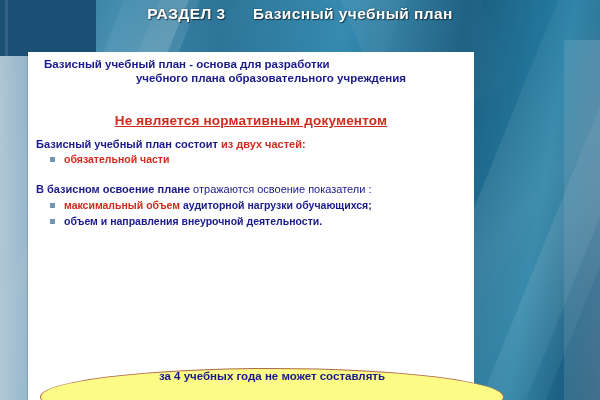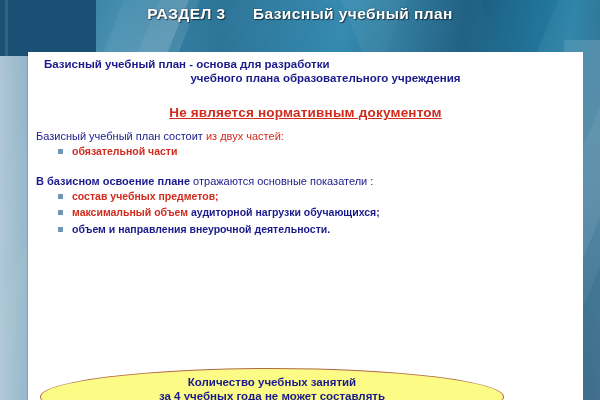--- a/index.html
+++ b/index.html
@@ -75,21 +75,21 @@
     white-space: nowrap;
   }
   .header-line.l1 { padding-top: 5px; }
   .header-line.l2 { padding-top: 4px; }
   .header-spacer { display: inline-block; width: 18px; }
 
   
   #panel {
     position: absolute;
     left: 28px; top: 52px;
-    width: 555px; height: 348px;
+    width: 446px; height: 348px;
     background: #ffffff;
     box-shadow: -1px 0 0 rgba(0,0,0,0.12);
     overflow: hidden;
     z-index: 5;
   }
 
   .banner {
     padding: 5px 10px 4px 10px;
     text-align: center;
     color: #1a1a8c;
@@ -100,40 +100,40 @@
   .banner .bl { display: block; }
   .banner .bl.first { text-align: left; padding-left: 6px; }
   .banner .bl.second { text-align: center; padding-left: 40px; }
 
   .redhead {
     text-align: center;
     color: #d12b1e;
     font-weight: bold;
     font-size: 13.5px;
     text-decoration: underline;
-    margin: 16px 0 9px 0;
+    margin: 24px 0 9px 0;
     letter-spacing: 0.2px;
   }
 
   .para {
     font-size: 11px;
     line-height: 14px;
     padding-left: 8px;
     margin-bottom: 2px;
   }
   .blue      { color: #1a1a8c; }
   .red       { color: #d12b1e; }
   .blue-b    { color: #1a1a8c; font-weight: bold; }
   .red-b     { color: #d12b1e; font-weight: bold; }
 
-  .para.lead { font-weight: normal; }
+  .para.lead { font-weight: bold; }
 
   ul.bullets {
     list-style: none;
-    margin: 0 0 6px 8px;
+    margin: 0 0 6px 0;
     padding: 0 2px 0 22px;
   }
   ul.bullets li {
     position: relative;
     font-size: 10.5px;
     line-height: 13.5px;
     margin-bottom: 3px;
     padding-left: 14px;
   }
   ul.bullets li .sq {
@@ -205,39 +205,37 @@
     <ul class="bullets">
       <li>
         <span class="sq"></span>
         <span class="red-b">обязательной части</span>
       </li>
     </ul>
 
     <div class="gap"></div>
 
     <div class="para">
-      <span class="blue-b">В базисном освоение плане </span><span class="blue">отражаются основные показатели :</span>
+      <span class="blue-b">В базисном освоение плане </span><span class="blue">отражаются освоение показатели :</span>
     </div>
 
     <ul class="bullets">
       <li>
         <span class="sq"></span>
-        <span class="red-b">состав учебных предметов;</span>
       </li>
       <li>
         <span class="sq"></span>
         <span class="red-b">максимальный объем </span>
         <span class="blue-b">аудиторной нагрузки обучающихся;</span>
       </li>
       <li>
         <span class="sq"></span>
         <span class="blue-b">объем и направления внеурочной деятельности.</span>
       </li>
     </ul>
 
   </div>
 
   <div id="callout">
-    <div class="cl c1">Количество учебных занятий</div>
     <div class="cl c2">за 4 учебных года не может составлять</div>
   </div>
 
 </div>
 
 </body></html>

